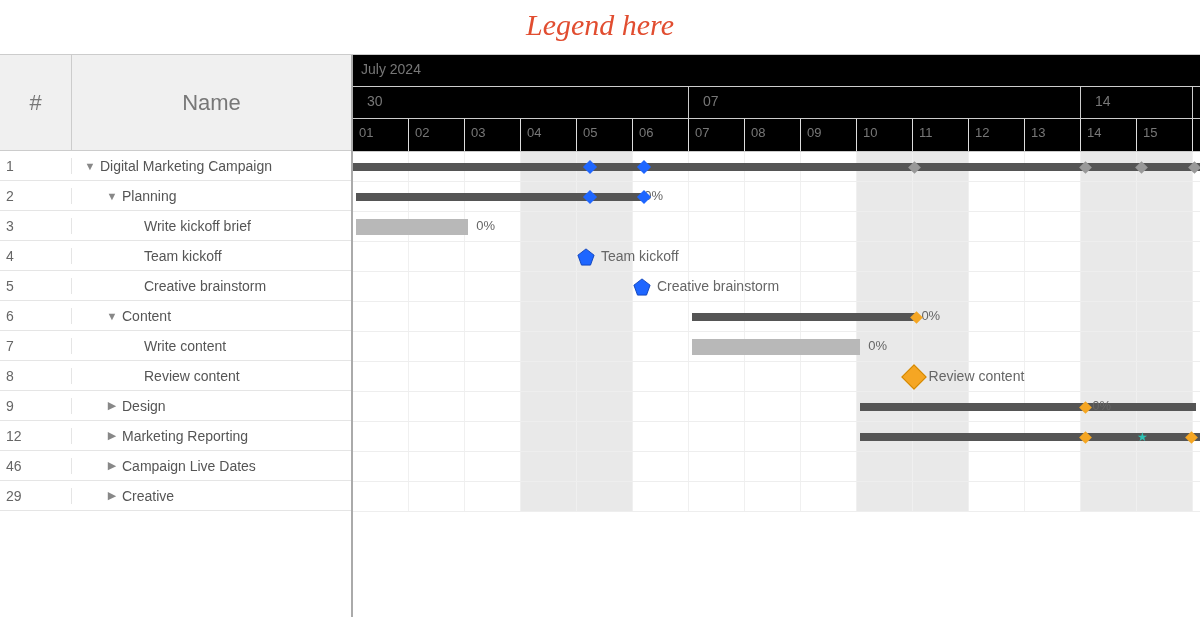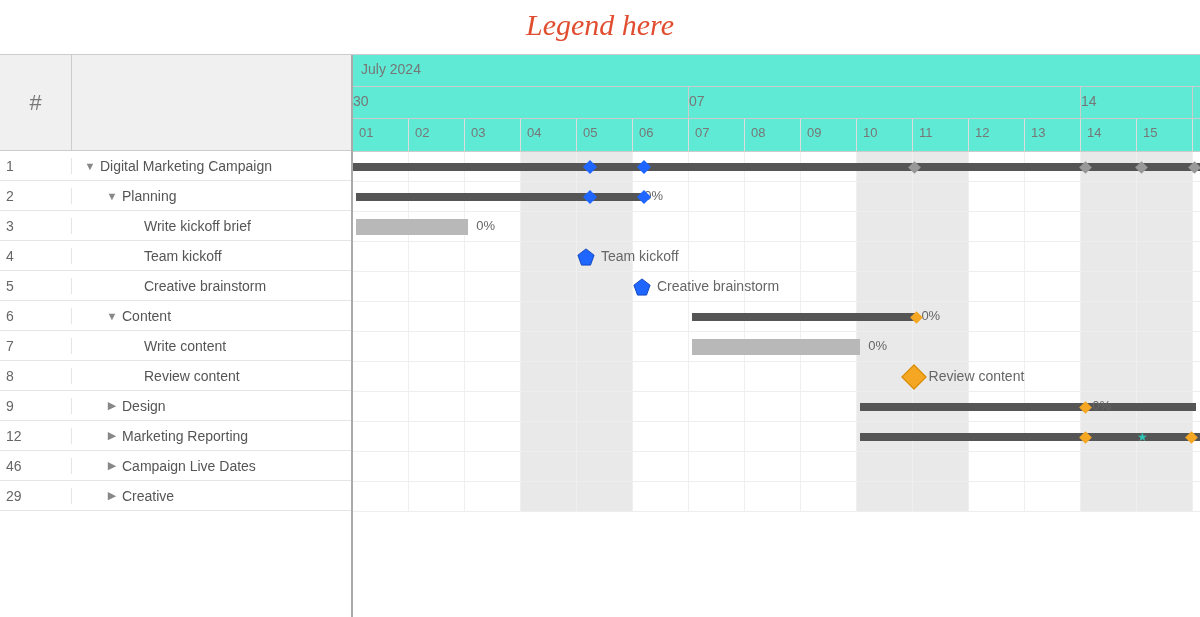--- a/index.html
+++ b/index.html
@@ -9,24 +9,24 @@
   .left-pane { width: 353px; border-right: 2px solid #aaa; background: #fff; position: relative; }
   .left-header { height: 96px; display: flex; background: #f0f0f0; border-bottom: 1px solid #ccc; }
   .col-num { width: 72px; border-right: 1px solid #ccc; display: flex; align-items: center; justify-content: center; font-size: 22px; color: #777; }
   .col-name { flex: 1; display: flex; align-items: center; justify-content: center; font-size: 22px; color: #777; }
   .left-rows { }
   .lrow { height: 30px; display: flex; border-bottom: 1px solid #e5e5e5; align-items: center; }
   .lrow .num { width: 72px; border-right: 1px solid #e5e5e5; padding-left: 6px; color: #666; }
   .lrow .nm { flex: 1; display: flex; align-items: center; color: #555; }
   .tog { display: inline-block; width: 12px; text-align: center; color: #888; font-size: 11px; margin-right: 4px; cursor: pointer; }
   .right-pane { flex: 1; position: relative; overflow: hidden; }
-  .time-header { background: #5eead4; border-bottom: 1px solid #ccc; }
+  .time-header { background: #000000; border-bottom: 1px solid #ccc; }
   .th-row { height: 32px; display: flex; border-bottom: 1px solid #ccc; }
   .th-month { padding: 6px 8px; color: #777; font-size: 14px; }
-  .th-week { border-right: 1px solid #ccc; padding: 6px 0; color: #777; font-size: 14px; }
+  .th-week { border-right: 1px solid #ccc; padding: 6px 14px; color: #777; font-size: 14px; }
   .th-day { width: 56px; border-right: 1px solid #ddd; padding: 6px 6px; color: #777; font-size: 13px; text-align: left; }
   .grid { position: relative; }
   .grow { height: 30px; border-bottom: 1px solid #eee; position: relative; }
   .gcols { position: absolute; top: 0; left: 0; right: 0; bottom: 0; display: flex; pointer-events: none; }
   .gcol { width: 56px; border-right: 1px solid #f0f0f0; }
   .gcol.wk { background: #e9e9e9; }
   .bar { position: absolute; height: 10px; top: 10px; background: #555; }
   .bar.parent { background: #555; height: 8px; top: 11px; }
   .bar.light { background: #b8b8b8; height: 16px; top: 7px; }
   .pct { position: absolute; font-size: 13px; color: #666; top: 6px; }
@@ -42,20 +42,21 @@
 </style>
 </head>
 <body>
 
 <div class="title">Legend here</div>
 
 <div class="gantt-wrap">
   <div class="left-pane">
     <div class="left-header">
       <div class="col-num">#</div>
+      <div class="col-name">Name</div>
     </div>
     <div class="left-rows" id="left-rows">
         <div class="lrow">
           <div class="num">1</div>
           <div class="nm" style="padding-left: 12px;">
             <span class="tog">▼</span>
             <span>Digital Marketing Campaign</span>
           </div>
         </div>
         <div class="lrow">

